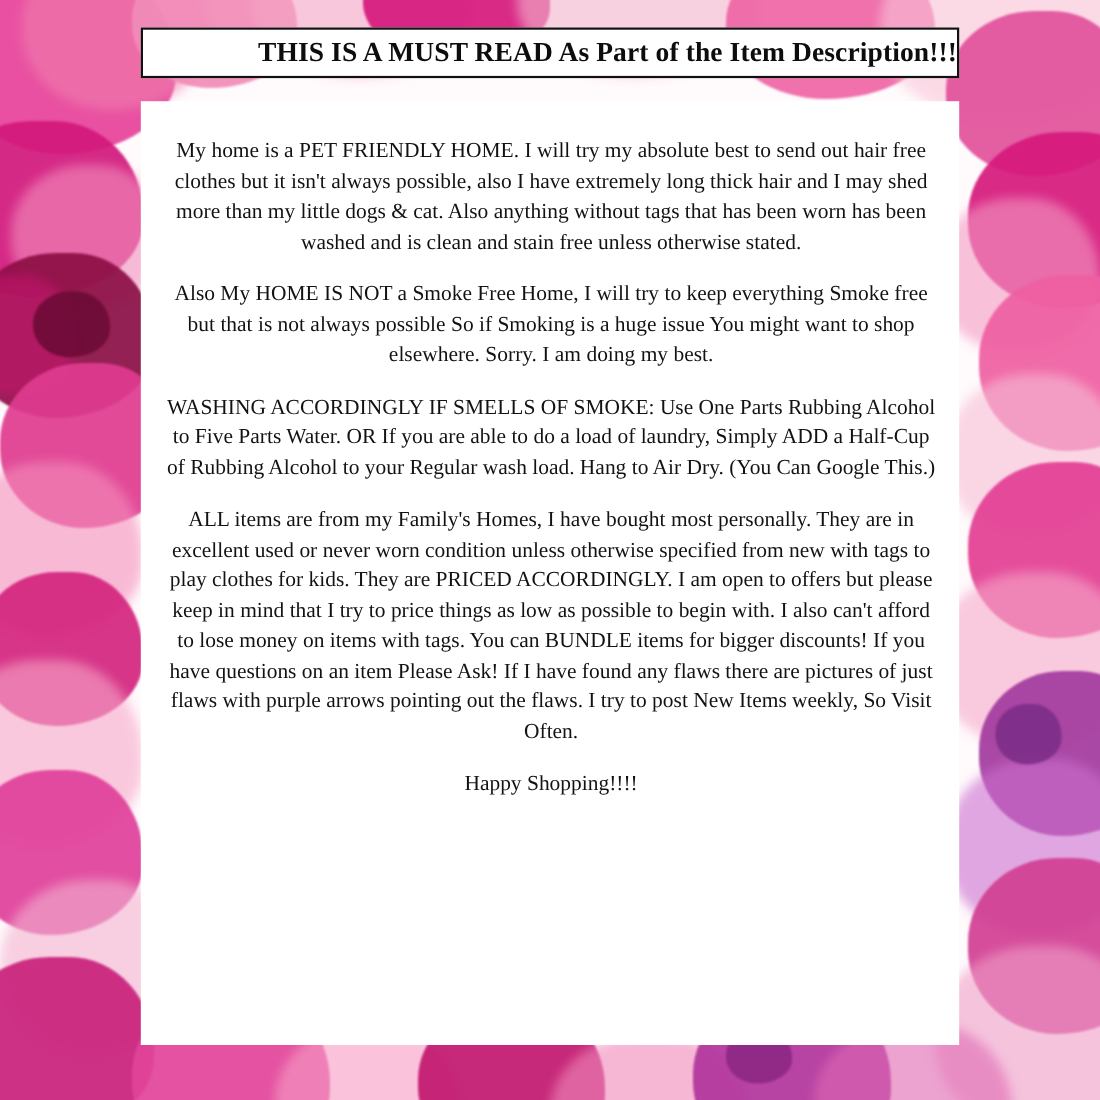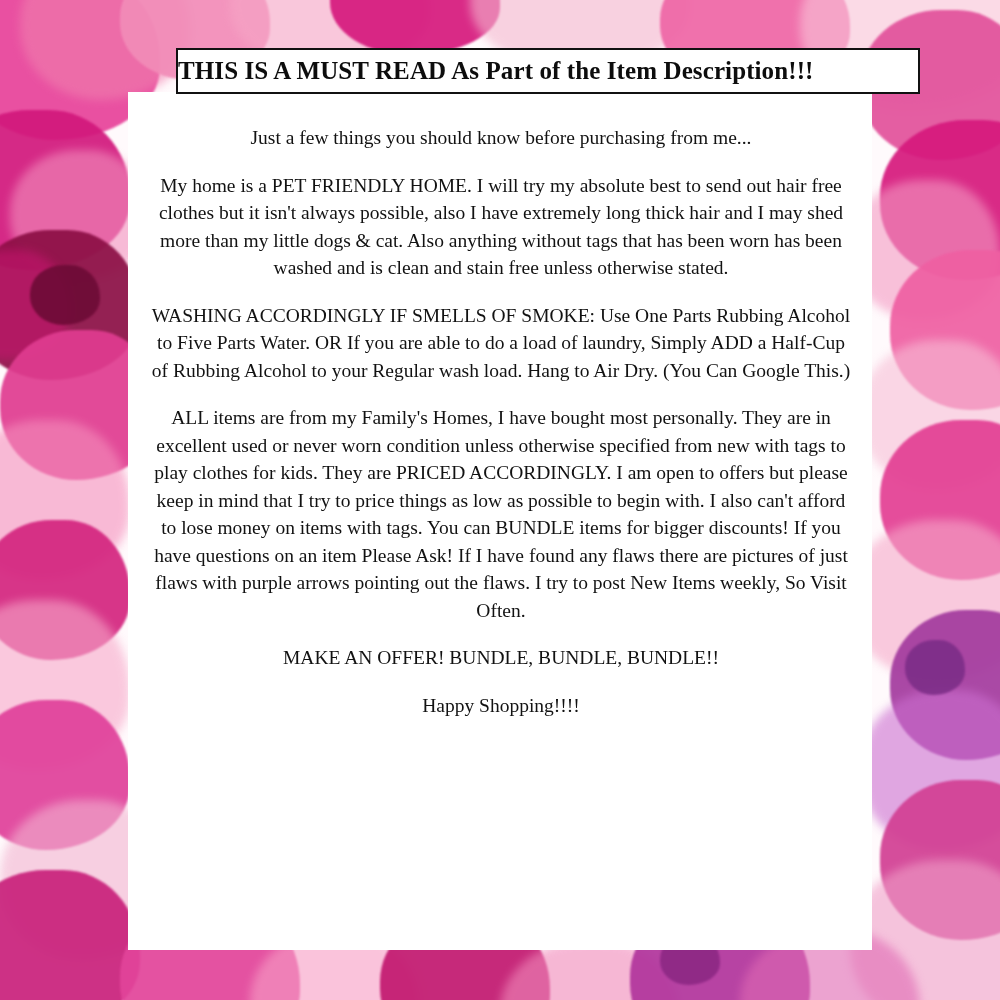--- a/index.html
+++ b/index.html
@@ -44,31 +44,30 @@
     top: 92px;
     width: 744px;
     height: 858px;
     background: #ffffff;
     z-index: 5;
   }
 
   .title-bar {
     position: absolute;
     left: 128px;
-    top: 48px;
+    top: 25px;
     width: 744px;
     height: 46px;
     background: #ffffff;
     border: 2px solid #111111;
     box-sizing: border-box;
     z-index: 6;
     display: flex;
     align-items: center;
-    justify-content: flex-start;
-    margin-left: 48px;
+    justify-content: flex-end;
   }
   .title-bar .title-text {
     font-family: "Liberation Serif", serif;
     font-weight: bold;
     font-size: 25px;
     color: #0d0d0d;
     letter-spacing: 0.1px;
     white-space: nowrap;
   }
 
@@ -141,21 +140,20 @@
     <div class="blob hard" style="left:660px;top:935px;width:60px;height:50px;background:#8a2682;opacity:0.85;"></div>
   </div>
 
   <div class="sheet"></div>
 
   <div class="title-bar">
     <span class="title-text">THIS IS A MUST READ As Part of the Item Description!!!</span>
   </div>
 
   <div class="body-text">
-    <p class="para">Just a few things you should know before purchasing from me...</p>
     <p class="para">My home is a PET FRIENDLY HOME. I will try my absolute best to send out hair free clothes but it isn't always possible, also I have extremely long thick hair and I may shed more than my little dogs &amp; cat. Also anything without tags that has been worn has been washed and is clean and stain free unless otherwise stated.</p>
+    <p class="para">Also My HOME IS NOT a Smoke Free Home, I will try to keep everything Smoke free but that is not always possible So if Smoking is a huge issue You might want to shop elsewhere.  Sorry. I am doing my best.</p>
     <p class="para">WASHING ACCORDINGLY IF SMELLS OF SMOKE: Use One Parts Rubbing Alcohol to Five Parts Water. OR If you are able to do a load of laundry, Simply ADD a Half-Cup of Rubbing Alcohol to your Regular wash load. Hang to Air Dry. (You Can Google This.)</p>
     <p class="para">ALL items are from my Family's Homes, I have bought most personally. They are in excellent used or never worn condition unless otherwise specified from new with tags to play clothes for kids. They are PRICED ACCORDINGLY. I am open to offers but please keep in mind that I try to price things as low as possible to begin with. I also can't afford to lose money on items with tags. You can BUNDLE items for bigger discounts!  If you have questions on an item Please Ask!  If I have found any flaws there are pictures of just flaws with purple arrows pointing out the flaws. I try to post New Items weekly, So Visit Often.</p>
-    <p class="para">MAKE AN OFFER! BUNDLE, BUNDLE, BUNDLE!!</p>
     <p class="para">Happy Shopping!!!!</p>
   </div>
 
 </div>
 
 </body></html>

